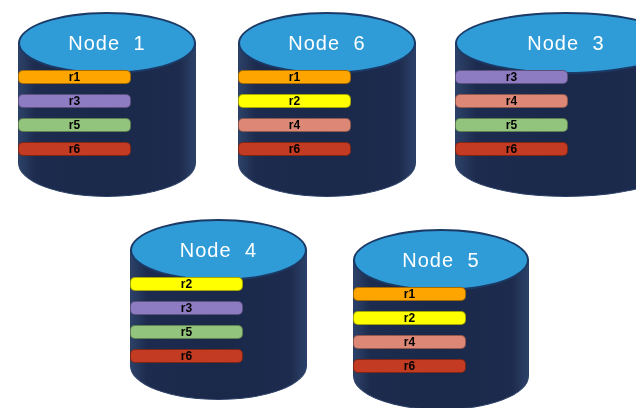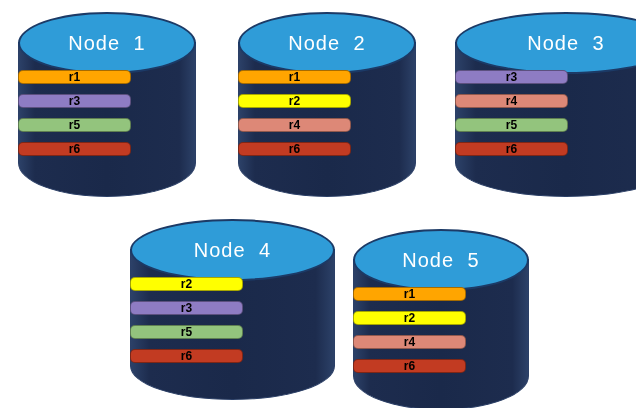--- a/index.html
+++ b/index.html
@@ -8,21 +8,21 @@
     background: #ffffff;
     font-family: "Liberation Sans", sans-serif;
     overflow: hidden;
   }
   .canvas { position: relative; width: 636px; height: 408px; margin-left: 8px; }
 
   .node { position: absolute; }
   .node-1 { left: 10px;  top: 12px;  width: 178px; height: 185px; }
   .node-2 { left: 230px; top: 12px;  width: 178px; height: 185px; }
   .node-3 { left: 447px; top: 12px;  width: 178px; height: 185px; padding-left: 44px; }
-  .node-4 { left: 122px; top: 219px; width: 177px; height: 181px; padding-left: 28px; }
+  .node-4 { left: 122px; top: 219px; width: 177px; height: 181px; }
   .node-5 { left: 345px; top: 229px; width: 176px; height: 181px; }
 
   .cyl-body {
     position: absolute; left: 0; right: 0; top: 30px; bottom: 0;
     background: linear-gradient(90deg,
       #2C4168 0%, #1D2C4E 9%, #1A294A 50%, #1D2C4E 91%, #2C4168 100%);
     border: 1px solid #2B3F66;
     border-top: none;
     border-radius: 0 0 50% 50% / 0 0 34px 34px;
     box-sizing: border-box;
@@ -77,21 +77,21 @@
       <div class="bar" style="background-color: rgb(255, 165, 0);">r1</div>
       <div class="bar" style="background-color: rgb(142, 124, 195);">r3</div>
       <div class="bar" style="background-color: rgb(147, 196, 125);">r5</div>
       <div class="bar" style="background-color: rgb(194, 59, 34);">r6</div>
     </div>
   </div>
 
   <div class="node node-2">
     <div class="cyl-body"></div>
     <div class="cyl-top">
-      <span class="node-title">Node 2</span>
+      <span class="node-title">Node 6</span>
     </div>
     <div class="bars">
       <div class="bar" style="background-color: rgb(255, 165, 0);">r1</div>
       <div class="bar" style="background-color: rgb(255, 255, 0);">r2</div>
       <div class="bar" style="background-color: rgb(221, 136, 119);">r4</div>
       <div class="bar" style="background-color: rgb(194, 59, 34);">r6</div>
     </div>
   </div>
 
   <div class="node node-3">

